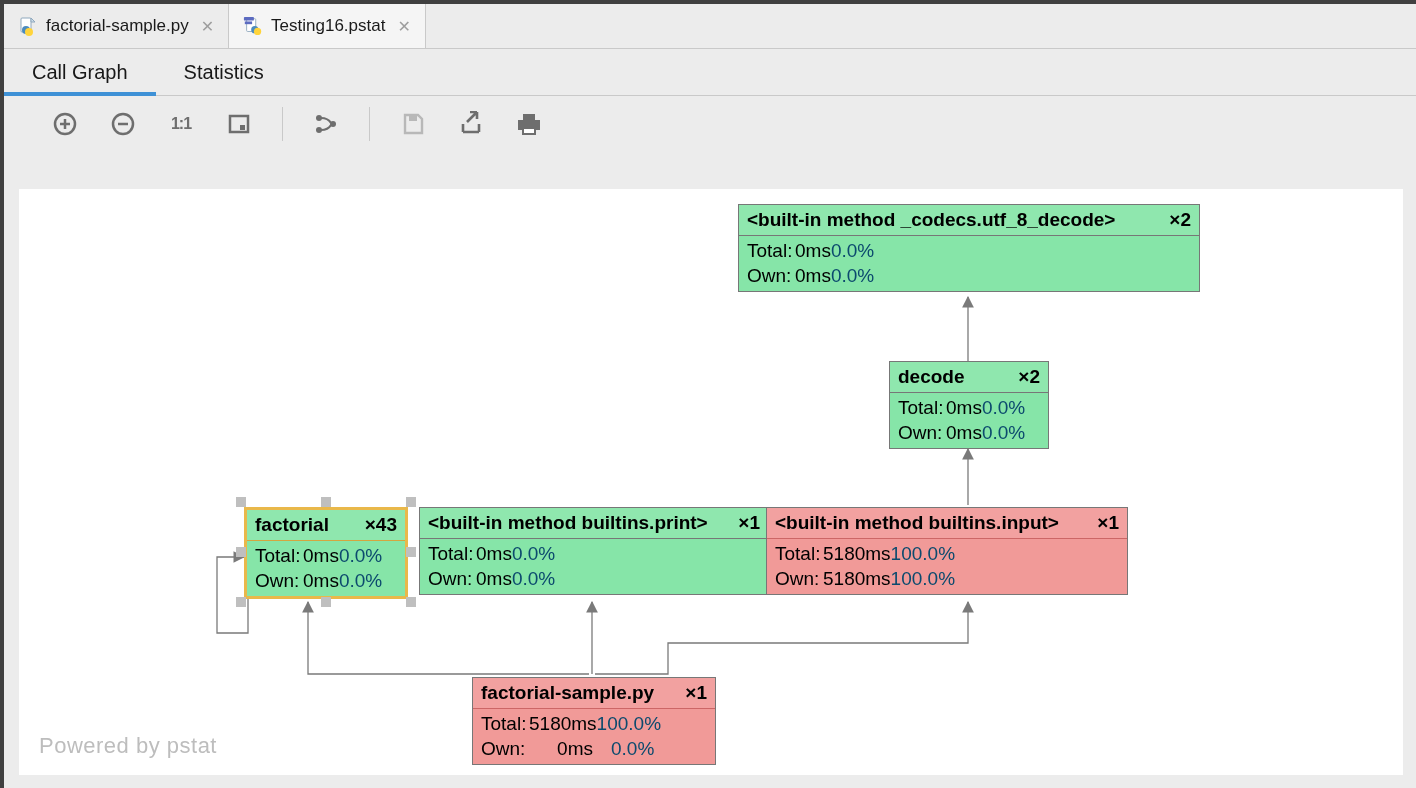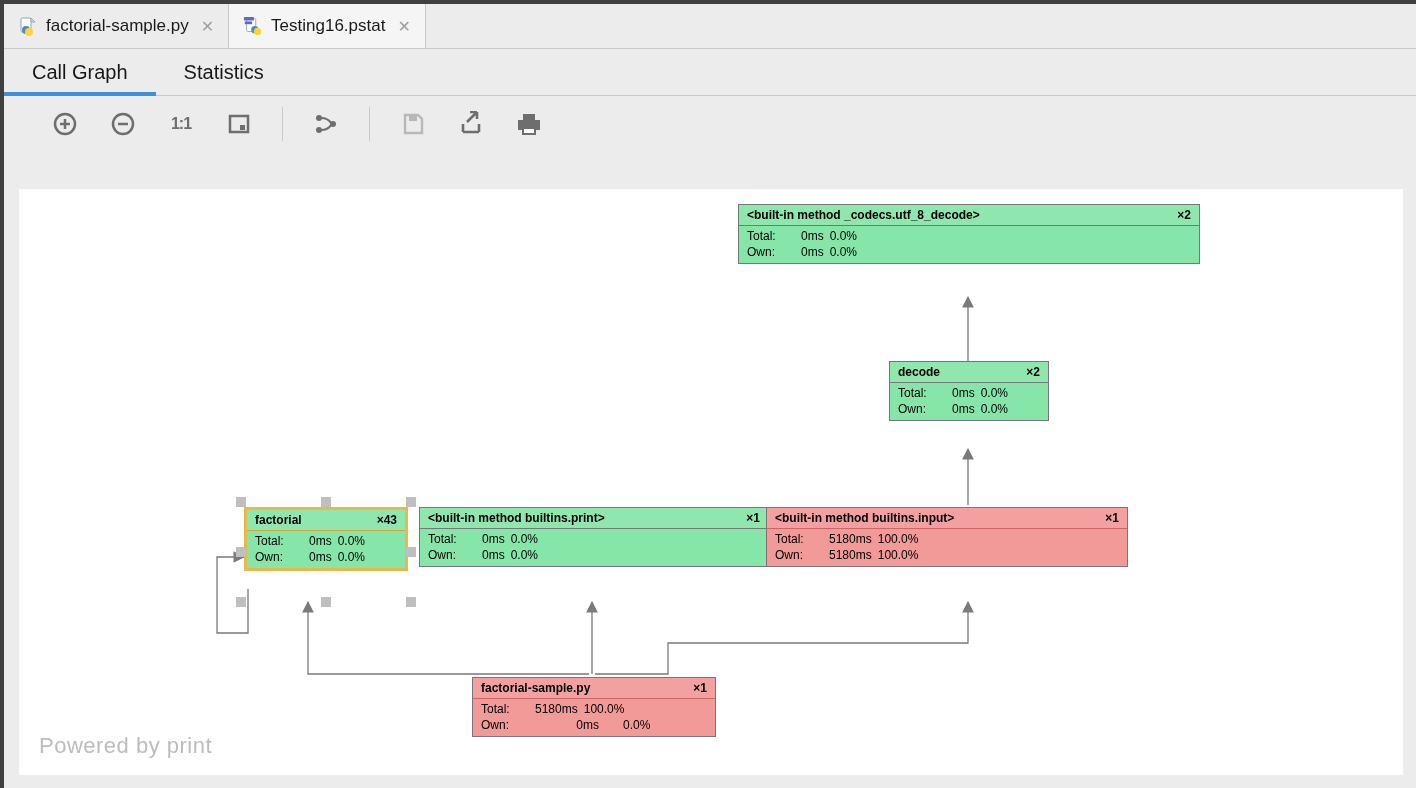--- a/index.html
+++ b/index.html
@@ -16,31 +16,31 @@
   .subtab.active::after{content:"";position:absolute;left:0;right:0;bottom:-1px;height:4px;background:#3e91d6}
   
   .toolset{display:flex;align-items:center;gap:28px;height:56px;padding-left:46px}
   .sep{width:1px;height:34px;background:#c9c9c9}
   .tbtn{width:30px;height:30px;display:flex;align-items:center;justify-content:center;color:#6e6e6e;cursor:pointer}
   .tbtn.dim{color:#b8b8b8}
   
   .canvas{position:absolute;left:15px;right:15px;top:185px;bottom:15px;background:#fff}
   .footer-brand{position:absolute;left:20px;bottom:16px;color:#bdbdbd;font-size:22px;letter-spacing:.5px}
   
-  .node{position:absolute;border:1px solid #777;background:#86e5a8;font-size:12px;line-height:1.35;color:#000}
+  .node{position:absolute;border:1px solid #777;background:#86e5a8;font-size:19px;line-height:1.35;color:#000}
   .node.red{background:#f19a98}
   .node.sel{border:3px solid #e9b84a}
   .node .hdr{display:flex;justify-content:space-between;padding:2px 8px;border-bottom:1px solid #777;background:rgba(255,255,255,.08);font-weight:700}
   .node.red .hdr{border-bottom-color:#c66}
   .node.sel .hdr{border-bottom-color:#d4a63f}
   .node .body{padding:2px 8px}
-  .row{display:flex;gap:6px}
+  .row{display:flex;}
   .lbl{width:48px}
   .val{font-weight:400}
-  .pct{color:#000000}
+  .pct{color:#0c4a6e}
   
   .hn{position:absolute;width:10px;height:10px;background:#bfbfbf}
   
   .ah{fill:#7a7a7a}
 </style>
 </head>
 <body>
 
 <div class="outer">
 
@@ -271,16 +271,16 @@
             <span class="pct">100.0%</span>
           </div>
         <div class="row">
             <span class="lbl">Own:</span>
             <span class="val" style="width:64px;text-align:right;display:inline-block">0ms</span>
             <span class="pct" style="margin-left:18px">0.0%</span>
           </div>
       </div>
     </div>
 
-    <div class="footer-brand">Powered by print</div>
+    <div class="footer-brand">Powered by pstat</div>
   </div>
 
 </div>
 
 </body></html>

